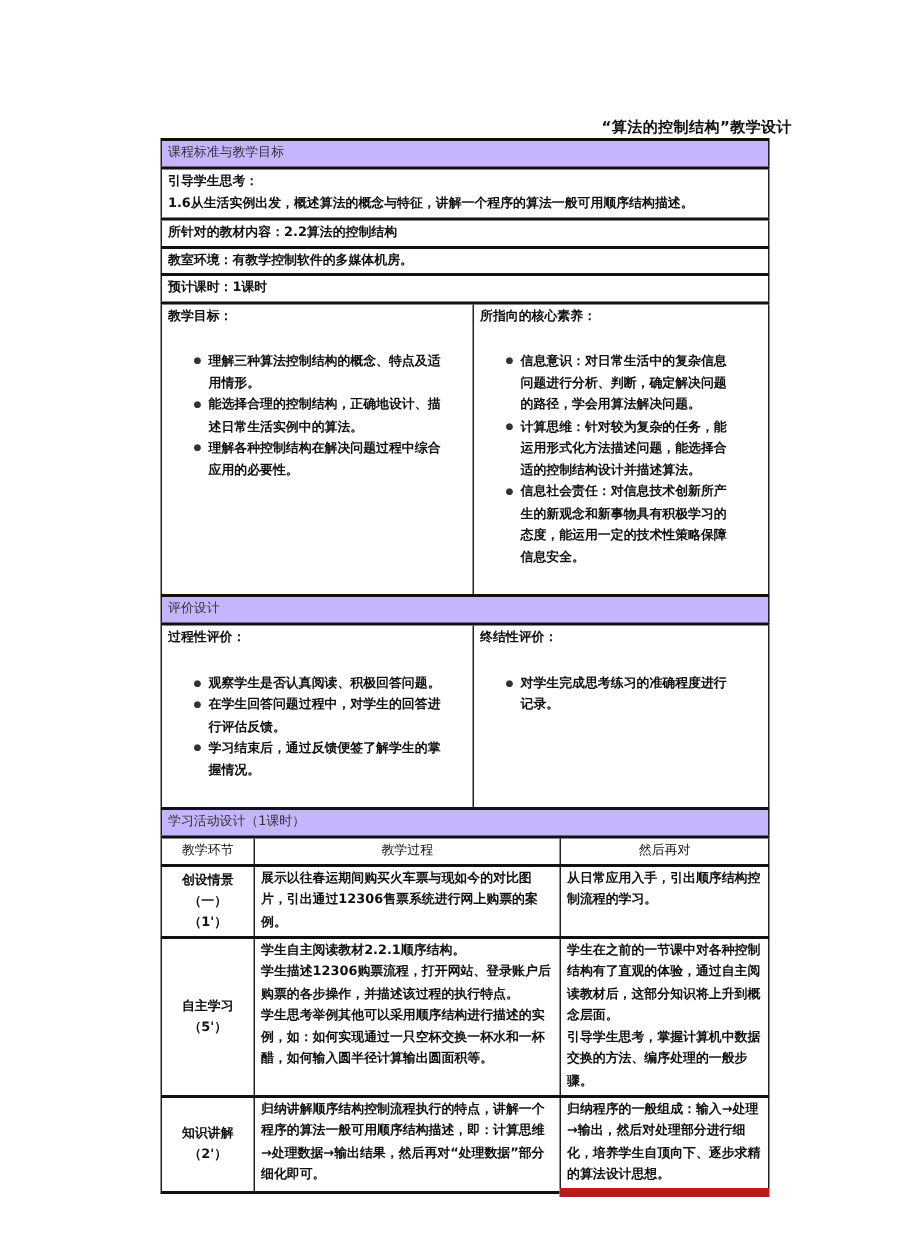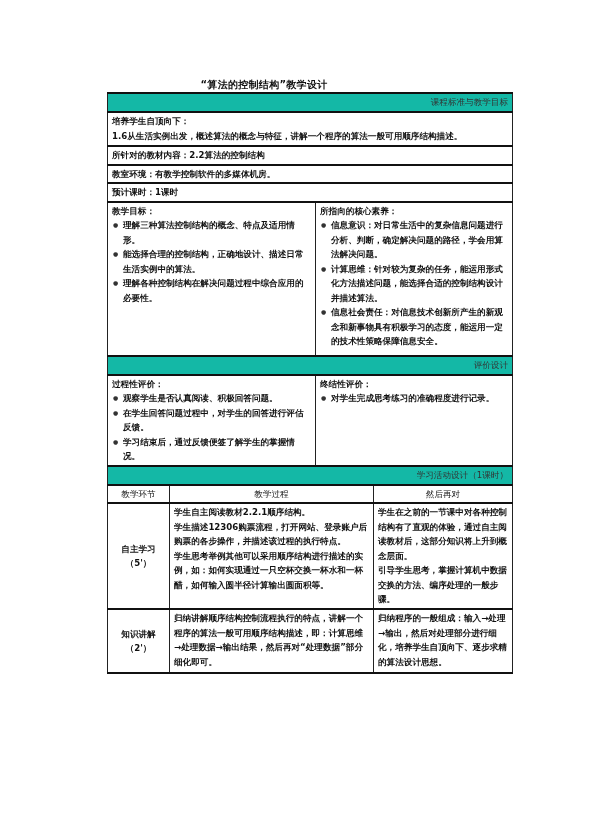--- a/index.html
+++ b/index.html
@@ -3,39 +3,38 @@
 <meta charset="utf-8">
 <style>
   html, body { margin: 0; padding: 0; background: #ffffff; }
   body {
     width: 604px; height: 825px; position: relative; overflow: hidden;
     font-family: "DejaVu Sans", "Liberation Sans", sans-serif;
     color: #111;
   }
   .doc-title {
     position: absolute; left: 0; top: 78px; width: 528px;
-    text-align: center; font-size: 10px; font-weight: bold; letter-spacing: 0.3px;
+    text-align: right; font-size: 10px; font-weight: bold; letter-spacing: 0.3px;
   }
   table.main {
     position: absolute; left: 107px; top: 92px; width: 405px;
     border-collapse: collapse; table-layout: fixed;
     font-size: 8.6px; line-height: 14.5px;
   }
   table.main td {
     border: 1px solid #222; padding: 1px 4px; vertical-align: top;
     word-break: break-all;
   }
   table.main tr.thick-top td { border-top: 2px solid #111; }
   .section-head td {
-    background: #14b8a6; color: #333; font-weight: normal;
+    background: #c4b5fd; color: #333; font-weight: normal;
     height: 15px;
-    text-align: right;
   }
   .b { font-weight: bold; }
-  ul.bullets { margin: 0; padding: 0; list-style: none; }
+  ul.bullets { margin: 16px; padding: 0; list-style: none; }
   ul.bullets li { position: relative; padding-left: 11px; font-weight: bold; }
   ul.bullets li::before {
     content: "\25CF"; position: absolute; left: 1px; top: 0; font-size: 6px; color: #333;
   }
   .stage-cell { text-align: center; vertical-align: middle !important; font-weight: bold; }
   .stage-cell div { line-height: 14px; }
   .col-head td { font-weight: normal; text-align: center; }
 </style>
 </head>
 <body>
@@ -49,21 +48,21 @@
     <col style="width:58px">
     <col style="width:139px">
   </colgroup>
 
   <tbody>
       <tr class="section-head thick-top">
     <td colspan="4">课程标准与教学目标</td>
   </tr>
   <tr class="thick-top">
     <td colspan="4" style="height:30px">
-      <div class="b">培养学生自顶向下：</div>
+      <div class="b">引导学生思考：</div>
       <div class="b" style="white-space:nowrap;overflow:hidden;">1.6从生活实例出发，概述算法的概念与特征，讲解一个程序的算法一般可用顺序结构描述。</div>
     </td>
   </tr>
   <tr class="thick-top">
     <td colspan="4" class="b">所针对的教材内容：2.2算法的控制结构</td>
   </tr>
   <tr class="thick-top">
     <td colspan="4" class="b">教室环境：有教学控制软件的多媒体机房。</td>
   </tr>
   <tr class="thick-top">
@@ -110,20 +109,29 @@
 
   <tr class="section-head thick-top">
     <td colspan="4">学习活动设计（1课时）</td>
   </tr>
   <tr class="col-head thick-top">
     <td>教学环节</td>
     <td colspan="2">教学过程</td>
     <td>然后再对</td>
   </tr>
 
+  <tr class="thick-top">
+    <td class="stage-cell" style="height:44px">
+      <div>创设情景</div>
+      <div>（一）</div>
+      <div>（1'）</div>
+    </td>
+    <td colspan="2" class="b">展示以往春运期间购买火车票与现如今的对比图片，引出通过12306售票系统进行网上购票的案例。</td>
+    <td class="b">从日常应用入手，引出顺序结构控制流程的学习。</td>
+  </tr>
 
   <tr class="thick-top">
     <td class="stage-cell" style="height:102px">
       <div>自主学习</div>
       <div>（5'）</div>
     </td>
     <td colspan="2" class="b">
       <div>学生自主阅读教材2.2.1顺序结构。</div>
       <div>学生描述12306购票流程，打开网站、登录账户后购票的各步操作，并描述该过程的执行特点。</div>
       <div>学生思考举例其他可以采用顺序结构进行描述的实例，如：如何实现通过一只空杯交换一杯水和一杯醋，如何输入圆半径计算输出圆面积等。</div>
@@ -133,16 +141,16 @@
       <div>引导学生思考，掌握计算机中数据交换的方法、编序处理的一般步骤。</div>
     </td>
   </tr>
 
   <tr class="thick-top" style="border-bottom:2px solid #111">
     <td class="stage-cell" style="height:60px;border-bottom:2px solid #111">
       <div>知识讲解</div>
       <div>（2'）</div>
     </td>
     <td colspan="2" class="b" style="border-bottom:2px solid #111">归纳讲解顺序结构控制流程执行的特点，讲解一个程序的算法一般可用顺序结构描述，即：计算思维→处理数据→输出结果，然后再对“处理数据”部分细化即可。</td>
-    <td class="b" style="border-bottom:1px solid #b91c1c">归纳程序的一般组成：输入→处理→输出，然后对处理部分进行细化，培养学生自顶向下、逐步求精的算法设计思想。</td>
+    <td class="b" style="border-bottom:6px solid #b91c1c">归纳程序的一般组成：输入→处理→输出，然后对处理部分进行细化，培养学生自顶向下、逐步求精的算法设计思想。</td>
   </tr>
 </tbody>
   </table>
 
 </body></html>

